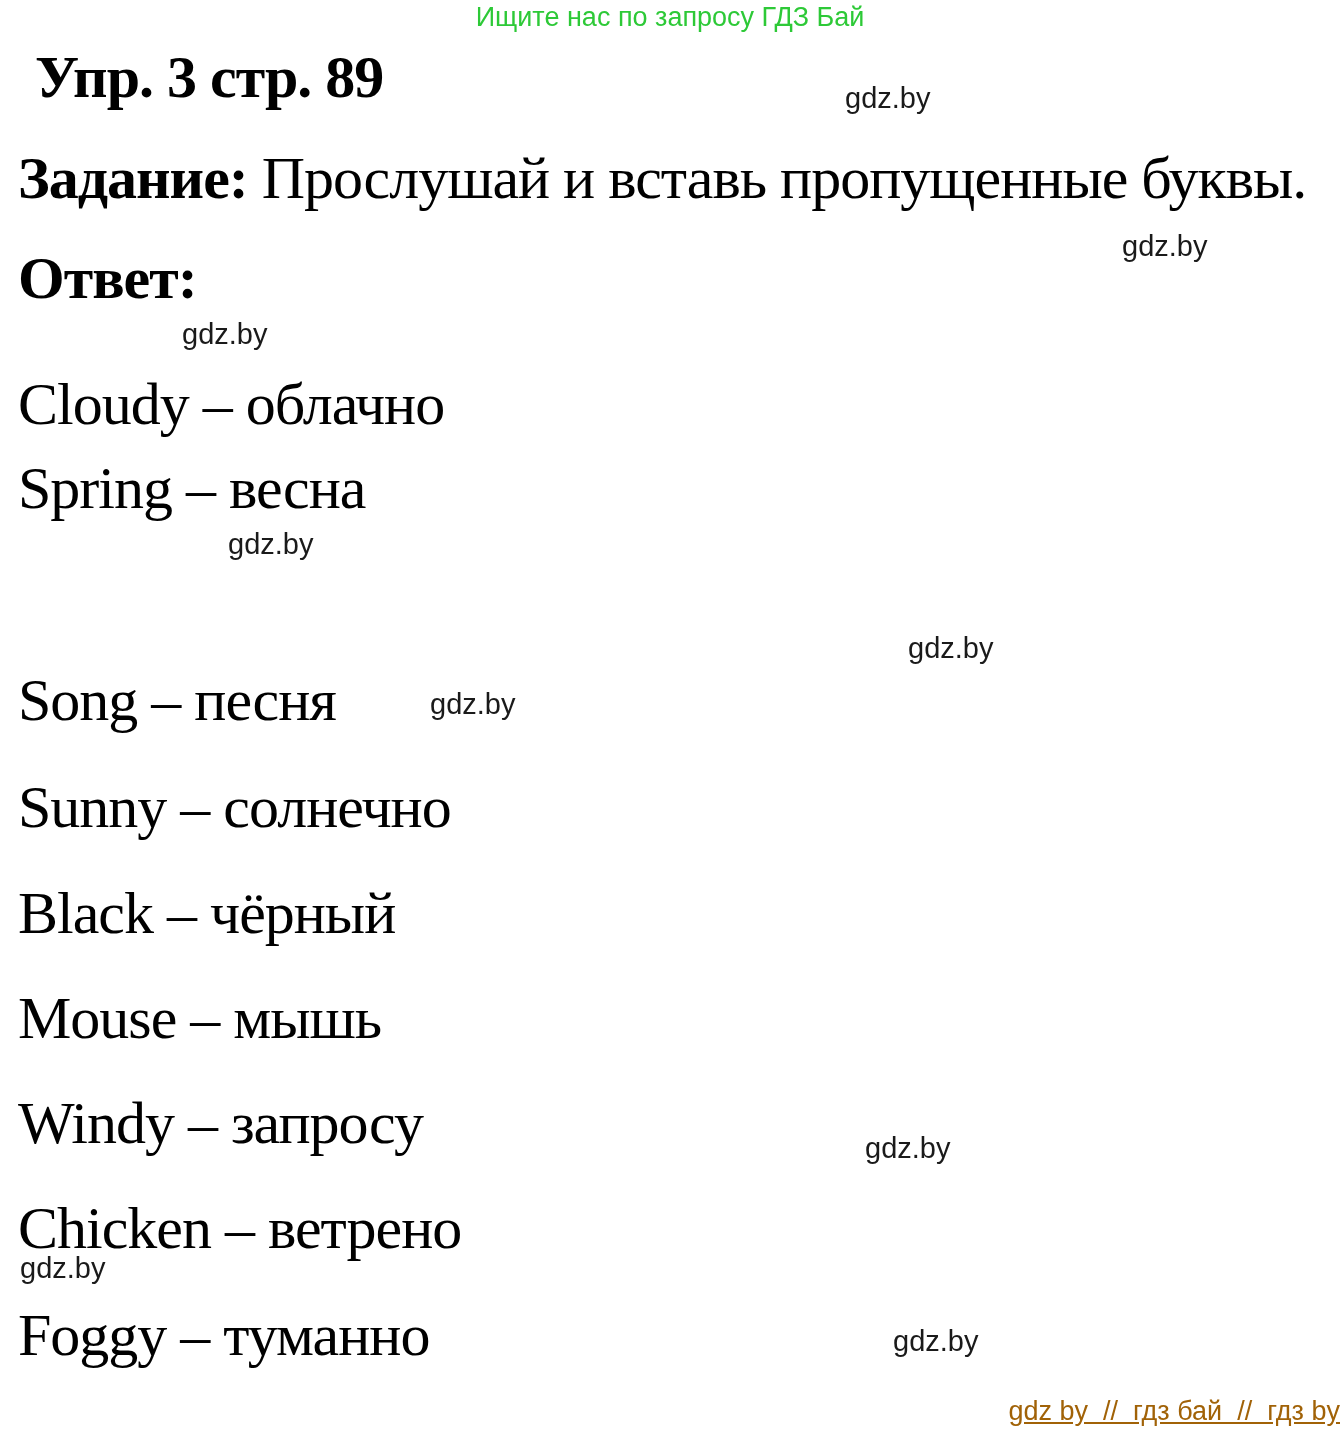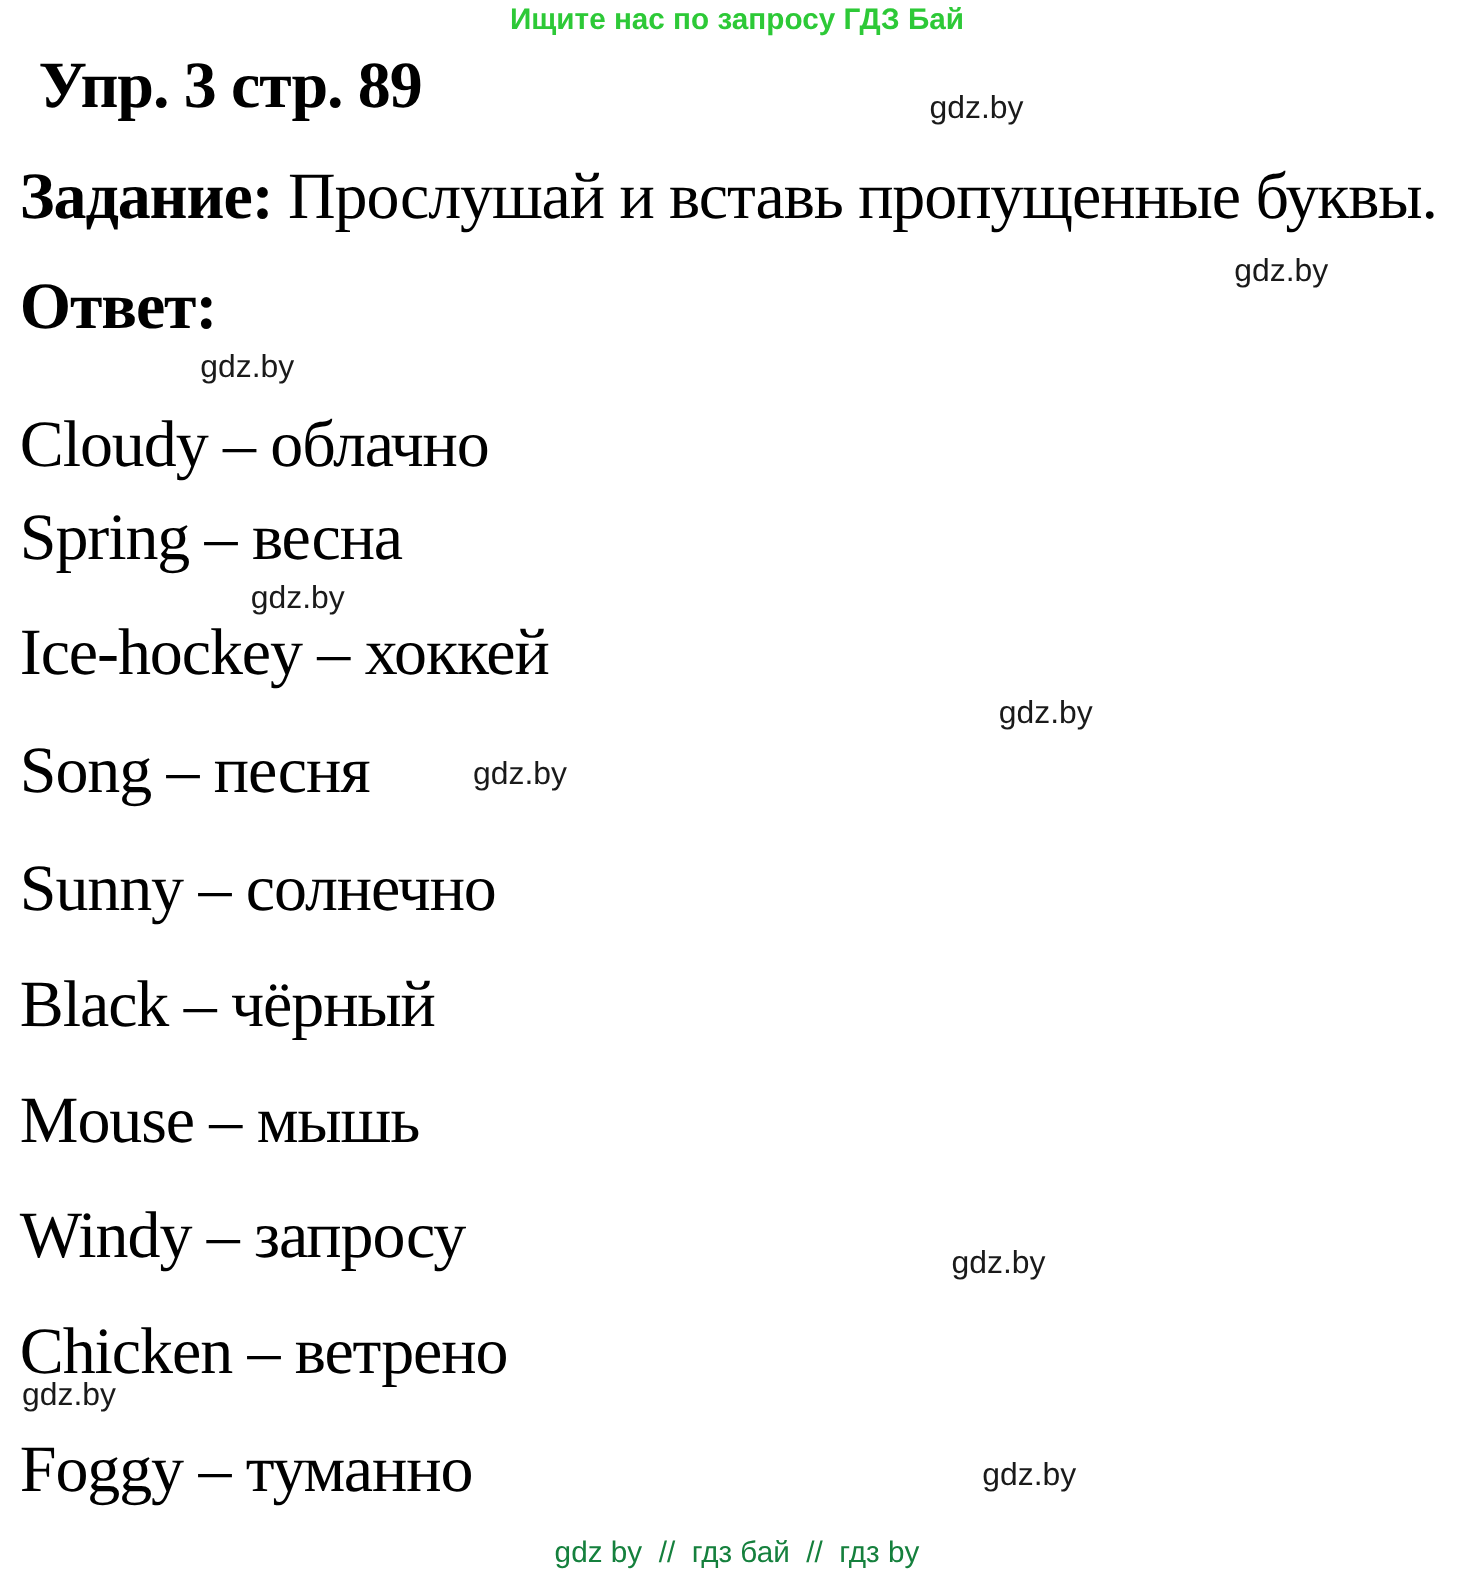--- a/index.html
+++ b/index.html
@@ -11,21 +11,21 @@
     overflow: hidden;
     font-family: "Liberation Serif", serif;
     color: #000000;
   }
   .promo {
     position: absolute;
     top: 2px; left: 0; width: 100%;
     text-align: center;
     font-family: "Liberation Sans", sans-serif;
     font-size: 27px;
-    font-weight: 700;
+    font-weight: 400;
     color: #2dc937;
     white-space: nowrap;
   }
   .serif-line {
     position: absolute;
     left: 18px;
     font-size: 60px;
     line-height: 1;
     letter-spacing: -1px;
     white-space: nowrap;
@@ -62,25 +62,26 @@
   .ans3 { top: 670px; }
   .ans4 { top: 777px; }
   .ans5 { top: 883px; }
   .ans6 { top: 988px; }
   .ans7 { top: 1093px; }
   .ans8 { top: 1198px; }
   .ans9 { top: 1305px; }
   .footer {
     position: absolute;
     top: 1396px; left: 0; width: 100%;
-    text-align: center;
+    text-align: right;
     font-family: "Liberation Sans", sans-serif;
     font-size: 27px;
-    color: #15803d;
+    color: #a16207;
     white-space: pre;
+    text-decoration: underline;
   }
 </style>
 </head>
 <body>
 
 <div class="page">
 
   <div class="promo">Ищите нас по запросу ГДЗ Бай</div>
 
   <div class="serif-line title">Упр. 3 стр. 89</div>
@@ -93,21 +94,20 @@
 
   <div class="serif-line answer-label">Ответ:</div>
 
   <div class="wm wm3">gdz.by</div>
 
   <div class="serif-line ans0">Cloudy – облачно</div>
   <div class="serif-line ans1">Spring – весна</div>
 
   <div class="wm wm4">gdz.by</div>
 
-  <div class="serif-line ans2">Ice-hockey – хоккей</div>
 
   <div class="wm wm5">gdz.by</div>
 
   <div class="serif-line ans3">Song – песня</div>
 
   <div class="wm wm6">gdz.by</div>
 
   <div class="serif-line ans4">Sunny – солнечно</div>
   <div class="serif-line ans5">Black – чёрный</div>
   <div class="serif-line ans6">Mouse – мышь</div>

